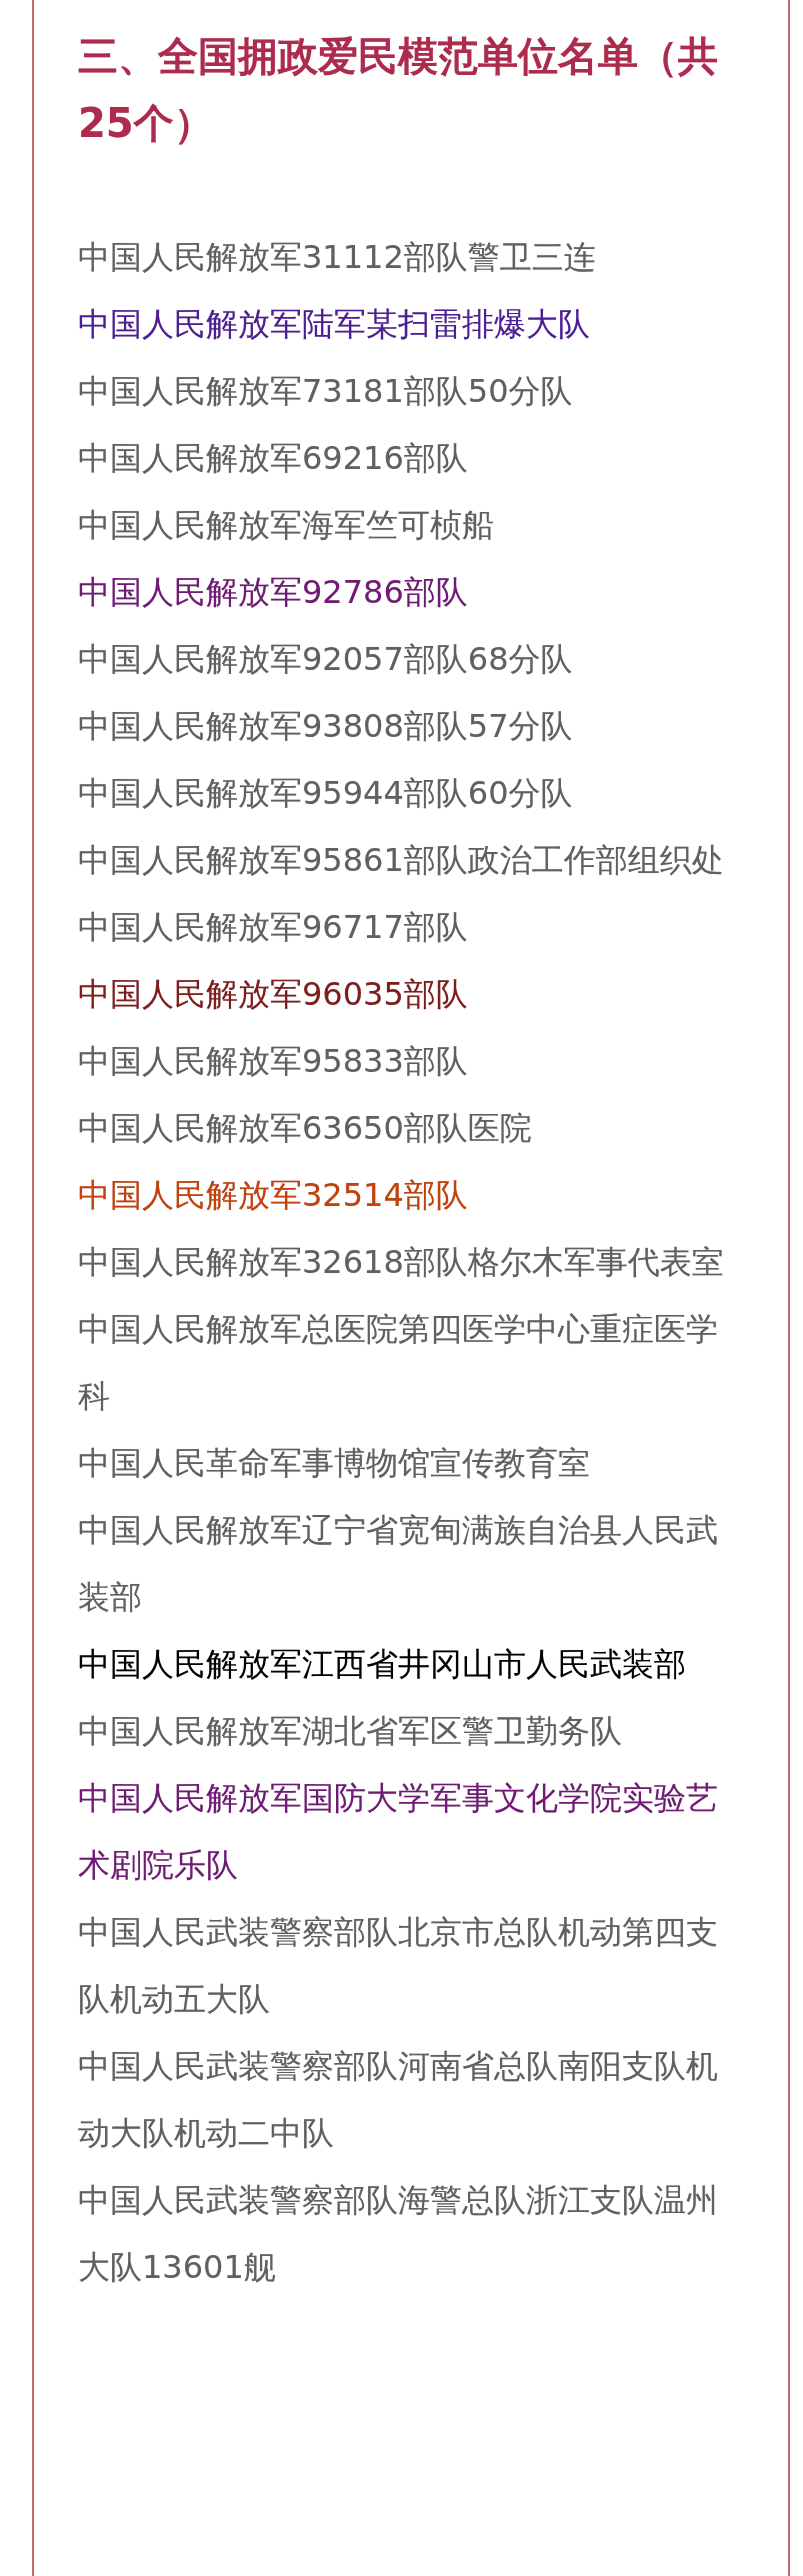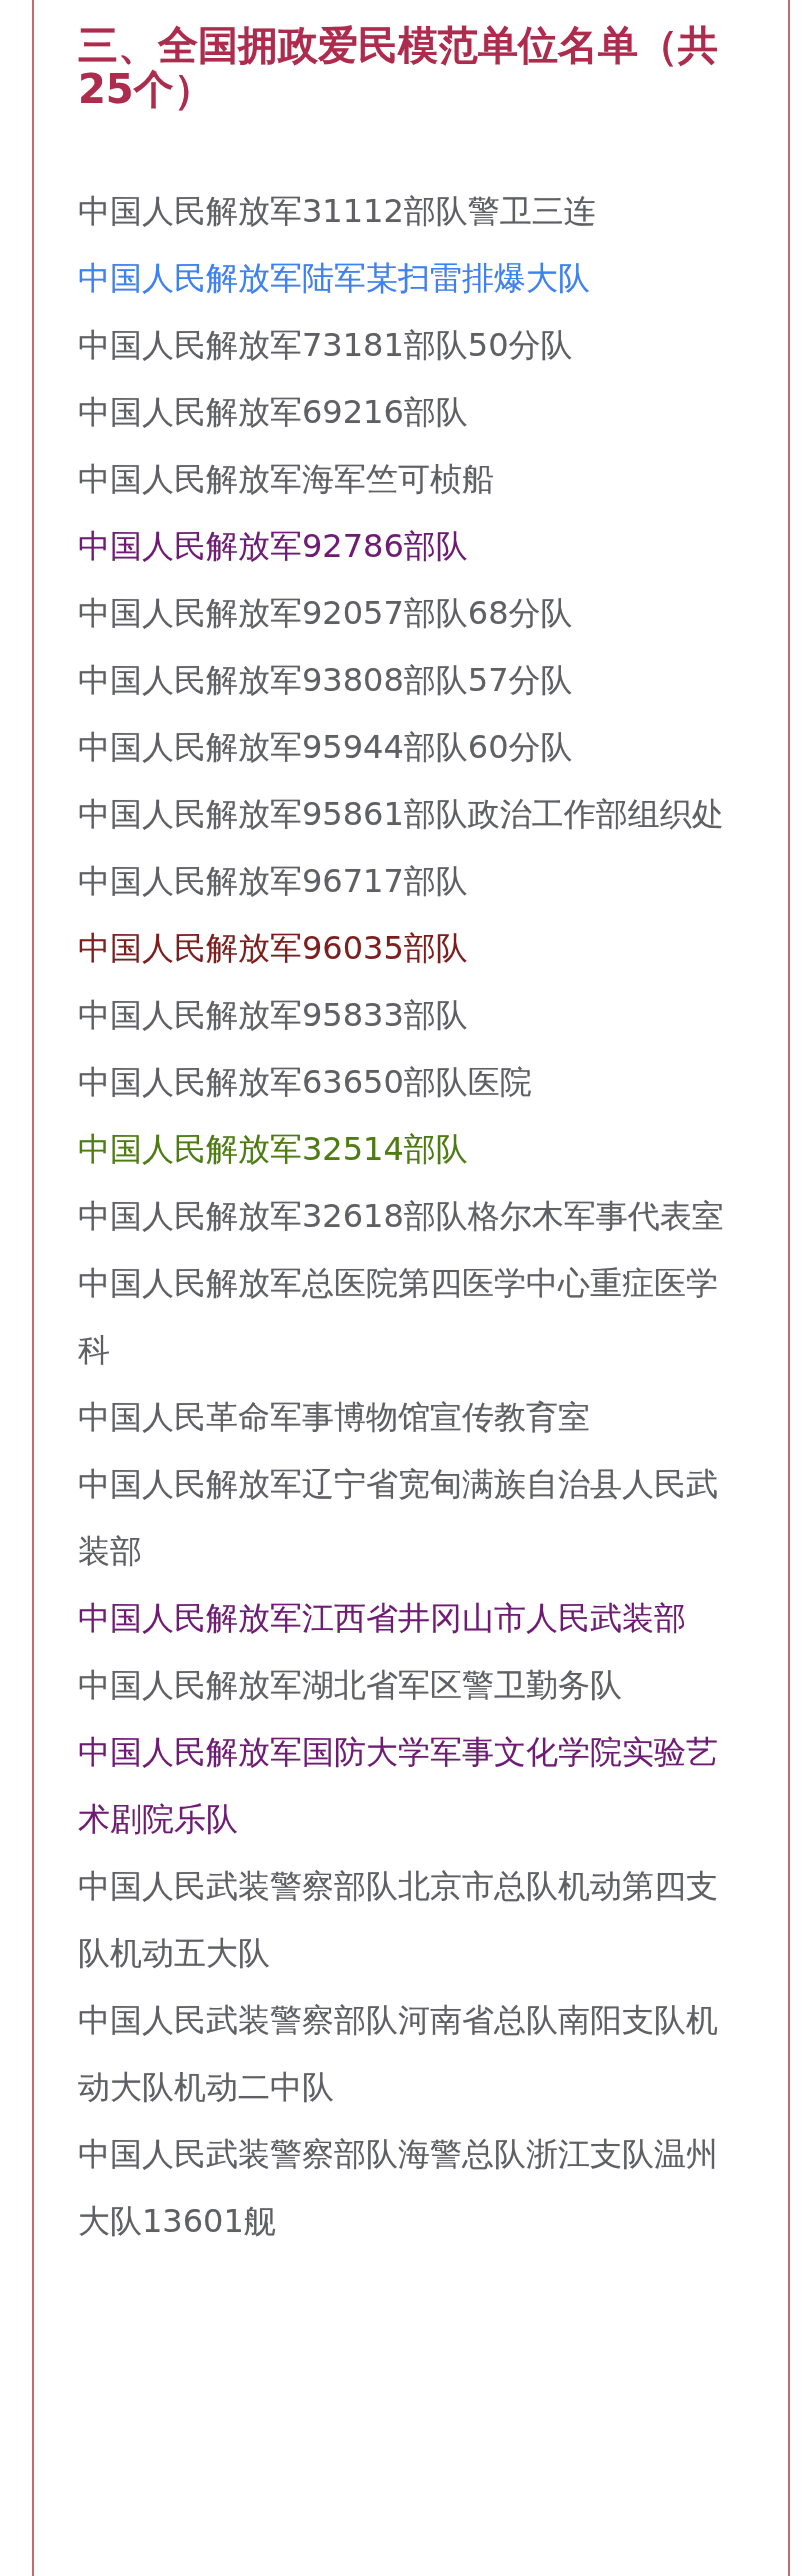--- a/index.html
+++ b/index.html
@@ -25,21 +25,21 @@
   .content {
     position: absolute;
     left: 78px;
     top: 23px;
     width: 659px;
   }
   .title {
     margin: 0;
     font-size: 40px;
     font-weight: 700;
-    line-height: 44px;
+    line-height: 67px;
     letter-spacing: 0;
     text-shadow: 0 0 0.8px rgba(173, 43, 76, 0.35);
   }
   .title-gap {
     height: 67px;
   }
   .unit-list .unit-item {
     font-size: 32px;
     font-weight: 400;
     line-height: 67px;
@@ -53,39 +53,39 @@
   <div class="border-line left" style="background: rgb(193, 107, 115);"></div>
   <div class="border-line right" style="background: rgb(193, 107, 115);"></div>
 
   <div class="content">
     <h1 class="title" style="color: rgb(173, 43, 76);">三、全国拥政爱民模范单位名单（共25个）</h1>
 
     <div class="title-gap"></div>
 
     <div class="unit-list">
         <div class="unit-item" style="color: rgb(95, 96, 99);">中国人民解放军31112部队警卫三连</div>
-        <div class="unit-item" style="color: #3b82f6;">中国人民解放军陆军某扫雷排爆大队</div>
+        <div class="unit-item" style="color: #4c1d95;">中国人民解放军陆军某扫雷排爆大队</div>
         <div class="unit-item" style="color: rgb(95, 96, 99);">中国人民解放军73181部队50分队</div>
         <div class="unit-item" style="color: rgb(95, 96, 99);">中国人民解放军69216部队</div>
         <div class="unit-item" style="color: rgb(95, 96, 99);">中国人民解放军海军竺可桢船</div>
         <div class="unit-item" style="color: #701a75;">中国人民解放军92786部队</div>
         <div class="unit-item" style="color: rgb(95, 96, 99);">中国人民解放军92057部队68分队</div>
         <div class="unit-item" style="color: rgb(95, 96, 99);">中国人民解放军93808部队57分队</div>
         <div class="unit-item" style="color: rgb(95, 96, 99);">中国人民解放军95944部队60分队</div>
         <div class="unit-item" style="color: rgb(95, 96, 99);">中国人民解放军95861部队政治工作部组织处</div>
         <div class="unit-item" style="color: rgb(95, 96, 99);">中国人民解放军96717部队</div>
         <div class="unit-item" style="color: #7f1d1d;">中国人民解放军96035部队</div>
         <div class="unit-item" style="color: rgb(95, 96, 99);">中国人民解放军95833部队</div>
         <div class="unit-item" style="color: rgb(95, 96, 99);">中国人民解放军63650部队医院</div>
-        <div class="unit-item" style="color: #4d7c0f;">中国人民解放军32514部队</div>
+        <div class="unit-item" style="color: #c2410c;">中国人民解放军32514部队</div>
         <div class="unit-item" style="color: rgb(95, 96, 99);">中国人民解放军32618部队格尔木军事代表室</div>
         <div class="unit-item" style="color: rgb(95, 96, 99);">中国人民解放军总医院第四医学中心重症医学科</div>
         <div class="unit-item" style="color: rgb(95, 96, 99);">中国人民革命军事博物馆宣传教育室</div>
         <div class="unit-item" style="color: rgb(95, 96, 99);">中国人民解放军辽宁省宽甸满族自治县人民武装部</div>
-        <div class="unit-item" style="color: #701a75;">中国人民解放军江西省井冈山市人民武装部</div>
+        <div class="unit-item" style="color: #000000;">中国人民解放军江西省井冈山市人民武装部</div>
         <div class="unit-item" style="color: rgb(95, 96, 99);">中国人民解放军湖北省军区警卫勤务队</div>
         <div class="unit-item" style="color: #701a75;">中国人民解放军国防大学军事文化学院实验艺术剧院乐队</div>
         <div class="unit-item" style="color: rgb(95, 96, 99);">中国人民武装警察部队北京市总队机动第四支队机动五大队</div>
         <div class="unit-item" style="color: rgb(95, 96, 99);">中国人民武装警察部队河南省总队南阳支队机动大队机动二中队</div>
         <div class="unit-item" style="color: rgb(95, 96, 99);">中国人民武装警察部队海警总队浙江支队温州大队13601舰</div>
       </div>
   </div>
 </div>
 
 

